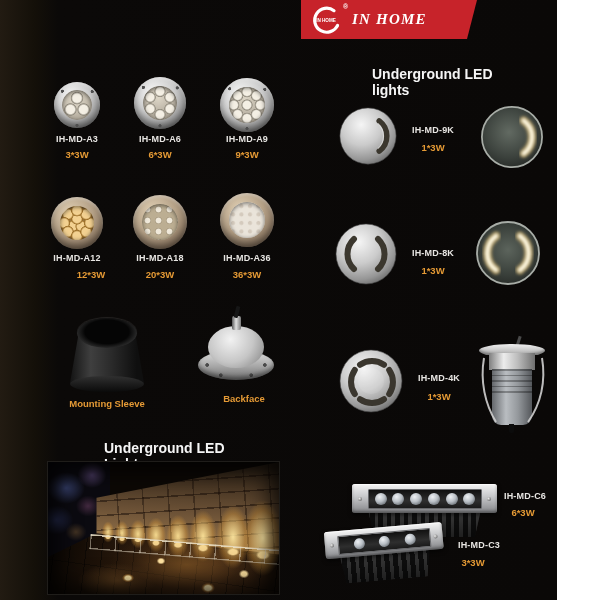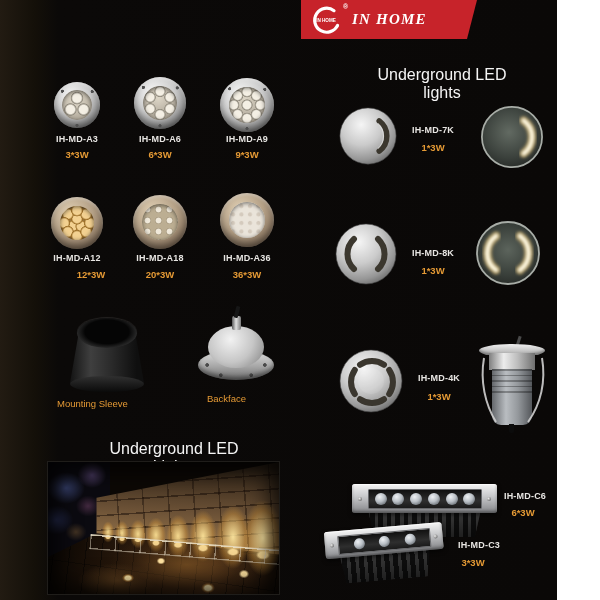--- a/index.html
+++ b/index.html
@@ -3,24 +3,24 @@
 <meta charset="utf-8">
 <style>
   html,body{margin:0;padding:0;width:600px;height:600px;overflow:hidden;background:#ffffff;
     font-family:"Liberation Sans",sans-serif;}
   .page{position:absolute;left:0;top:0;width:600px;height:600px;}
   .black-area{position:absolute;left:0;top:0;width:557px;height:600px;
     background:linear-gradient(90deg,#221b12 0px,#141009 34px,#0b0908 58px,#0a0807 100%);}
   
   .site-url{position:absolute;left:112px;top:23px;width:200px;text-align:center;
     font-size:11px;font-weight:bold;color:#efefef;letter-spacing:.1px;}
-  .stitle{position:absolute;font-size:16px;font-weight:normal;color:#f5f5f5;text-align:center;}
+  .stitle{position:absolute;font-size:14px;font-weight:bold;color:#f5f5f5;}
   .model{position:absolute;font-size:9px;font-weight:bold;color:#e8e6e3;text-align:center;letter-spacing:.2px;}
   .watt{position:absolute;font-size:9.5px;font-weight:bold;color:#e59a35;text-align:center;}
-  .acc-label{position:absolute;font-size:9.5px;font-weight:normal;color:#e59a35;}
+  .acc-label{position:absolute;font-size:9.5px;font-weight:bold;color:#e59a35;text-align:center;}
   
   .brand-banner{position:absolute;left:301px;top:0;width:176px;height:39px;background:#c7232a;
     clip-path:polygon(0 0,100% 0,calc(100% - 10px) 100%,0 100%);display:flex;align-items:center;}
   .brand-logo{margin-left:9px;width:32px;height:32px;}
   .reg{position:absolute;left:42px;top:3px;font-size:7px;color:#ffffff;font-weight:bold;}
   .brand-text{margin-left:10px;font-family:"Liberation Serif",serif;font-style:italic;font-weight:bold;
     font-size:15px;color:#ffffff;letter-spacing:1.2px;}
   
   .pface{position:absolute;border-radius:50%;}
   .steel{background:radial-gradient(circle at 36% 28%,#f4f4f4,#cdcdcd 42%,#999999 72%,#5e5e5e 96%);
@@ -262,21 +262,21 @@
           <stop offset="1" stop-color="#1a1c1a"></stop>
         </radialGradient>
       <filter id="f1" x="-50%" y="-50%" width="200%" height="200%">
           <feGaussianBlur stdDeviation="1.5"></feGaussianBlur>
         </filter>
     </defs>
     <circle cx="34" cy="34" r="31" fill="url(#d1)" stroke="#a8ada7" stroke-width="1.8"></circle>
     <path d="M46 17 A21 21 0 0 1 46 51" fill="none" stroke="#e9c476" stroke-width="9" stroke-linecap="round" opacity="0.55" filter="url(#f1)"></path>
     <path d="M46 17 A21 21 0 0 1 46 51" fill="none" stroke="#fff8df" stroke-width="4.5" stroke-linecap="round" filter="url(#f1)"></path>
   </svg>
-  <div class="model" style="left:398px;top:125px;width:70px">IH-MD-7K</div>
+  <div class="model" style="left:398px;top:125px;width:70px">IH-MD-9K</div>
   <div class="watt" style="left:398px;top:142px;width:70px">1*3W</div>
 
   <svg style="position:absolute;left:334px;top:222px" width="64" height="64" viewBox="0 0 64 64">
     <defs>
         <radialGradient id="m2" cx="0.38" cy="0.3" r="0.8">
       <stop offset="0" stop-color="#f5f5f5"></stop>
           <stop offset="0.45" stop-color="#cbcbcb"></stop>
       <stop offset="0.78" stop-color="#969696"></stop>
           <stop offset="1" stop-color="#5f5f5f"></stop>
         </radialGradient>

